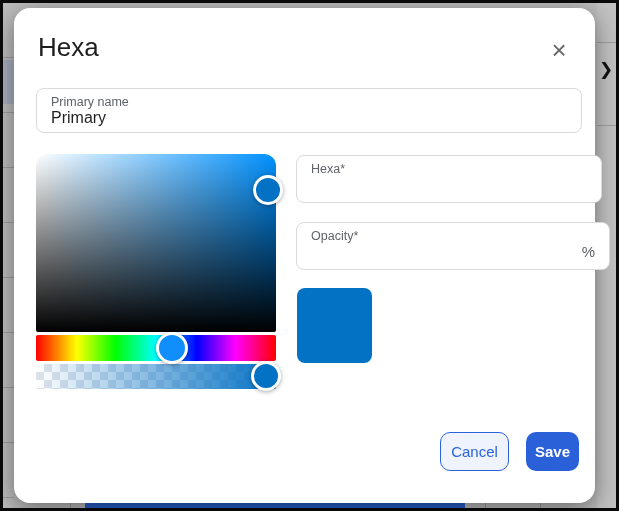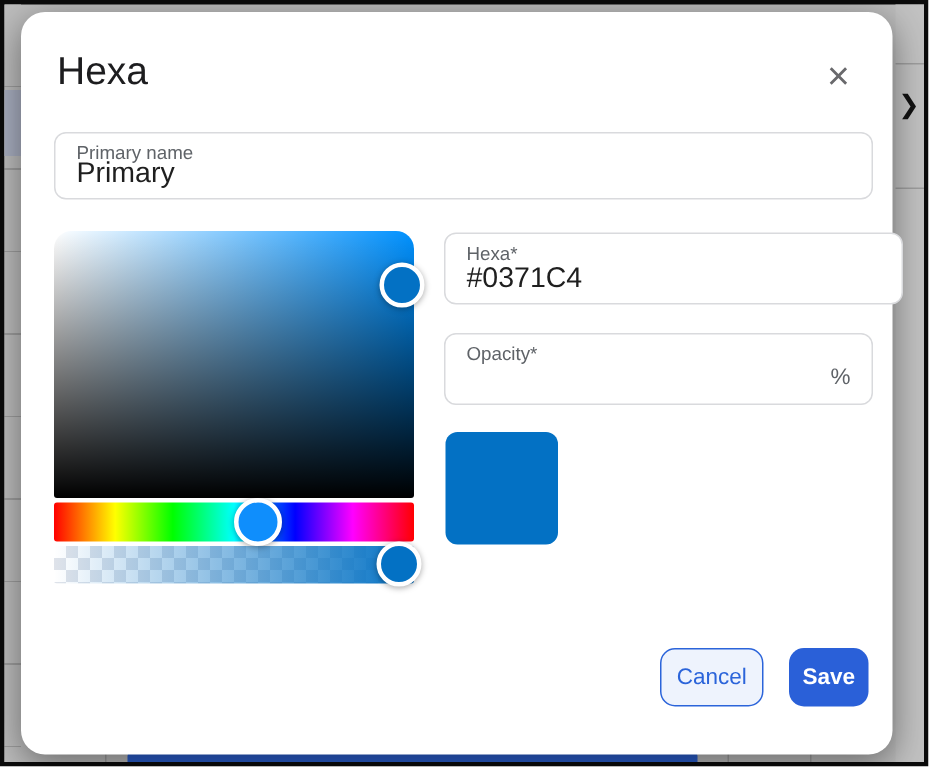--- a/index.html
+++ b/index.html
@@ -22,25 +22,25 @@
   
   .dialog{position:absolute;left:11px;top:5px;width:581px;height:495px;background:#fff;
     border-radius:16px;box-shadow:0 6px 24px rgba(0,0,0,.45);}
   .dialog-title{position:absolute;left:24px;top:24px;font-size:26px;color:#1d1d1f;}
   .close-btn{position:absolute;right:22px;top:28px;width:28px;height:28px;border:none;background:none;
     color:#69696c;font-size:26px;line-height:26px;text-align:center;cursor:pointer;padding:0;}
 
   .field{position:absolute;border:1px solid #d9dadd;border-radius:8px;background:#fff;}
   .field .flabel{position:absolute;left:14px;top:6px;font-size:12.5px;color:#5f6368;}
   .field input{position:absolute;left:14px;bottom:5px;width:calc(100% - 28px);border:none;outline:none;
-    background:transparent;font-family:inherit;font-size:19px;color:#1f1f1f;padding:0;}
+    background:transparent;font-family:inherit;font-size:16px;color:#1f1f1f;padding:0;}
   .field .suffix{position:absolute;right:14px;bottom:9px;font-size:15px;color:#5f6368;}
   .field-varname{left:22px;top:80px;width:544px;height:43px;}
   .field-hexa{left:282px;top:147px;width:284px;height:46px;padding-left:20px;}
-  .field-opacity{left:282px;top:214px;width:284px;height:46px;}
+  .field-opacity{left:282px;top:214px;width:284px;height:46px;padding-left:28px;}
 
   
   .sat-area{position:absolute;left:22px;top:146px;width:240px;height:178px;
     border-radius:12px 12px 2px 2px;cursor:crosshair;
     background:linear-gradient(to top,#000,rgba(0,0,0,0)),linear-gradient(to right,#fff,var(--hue-top));}
   .hue-slider{position:absolute;left:22px;top:327px;width:240px;height:26px;border-radius:2px;cursor:pointer;
     background:linear-gradient(to right,#f00 0%,#ff0 17%,#0f0 33%,#0ff 50%,#00f 67%,#f0f 83%,#f00 100%);}
   .alpha-slider{position:absolute;left:22px;top:356px;width:240px;height:25px;border-radius:2px;cursor:pointer;
     background-color:#fff;
     background-image:linear-gradient(45deg,#dfe3ea 25%,transparent 25%,transparent 75%,#dfe3ea 75%),
@@ -99,21 +99,20 @@
       <div class="hue-slider">
         <div class="handle hue-handle"></div>
       </div>
 
       <div class="alpha-slider">
         <div class="handle alpha-handle"></div>
       </div>
 
       <div class="field field-hexa">
         <span class="flabel">Hexa*</span>
-        <input type="text" value="#0371C4" style="">
       </div>
 
       <div class="field field-opacity">
         <span class="flabel">Opacity*</span>
         <span class="suffix">%</span>
       </div>
 
       <div class="swatch"></div>
 
       <button class="btn btn-save">Save</button>

